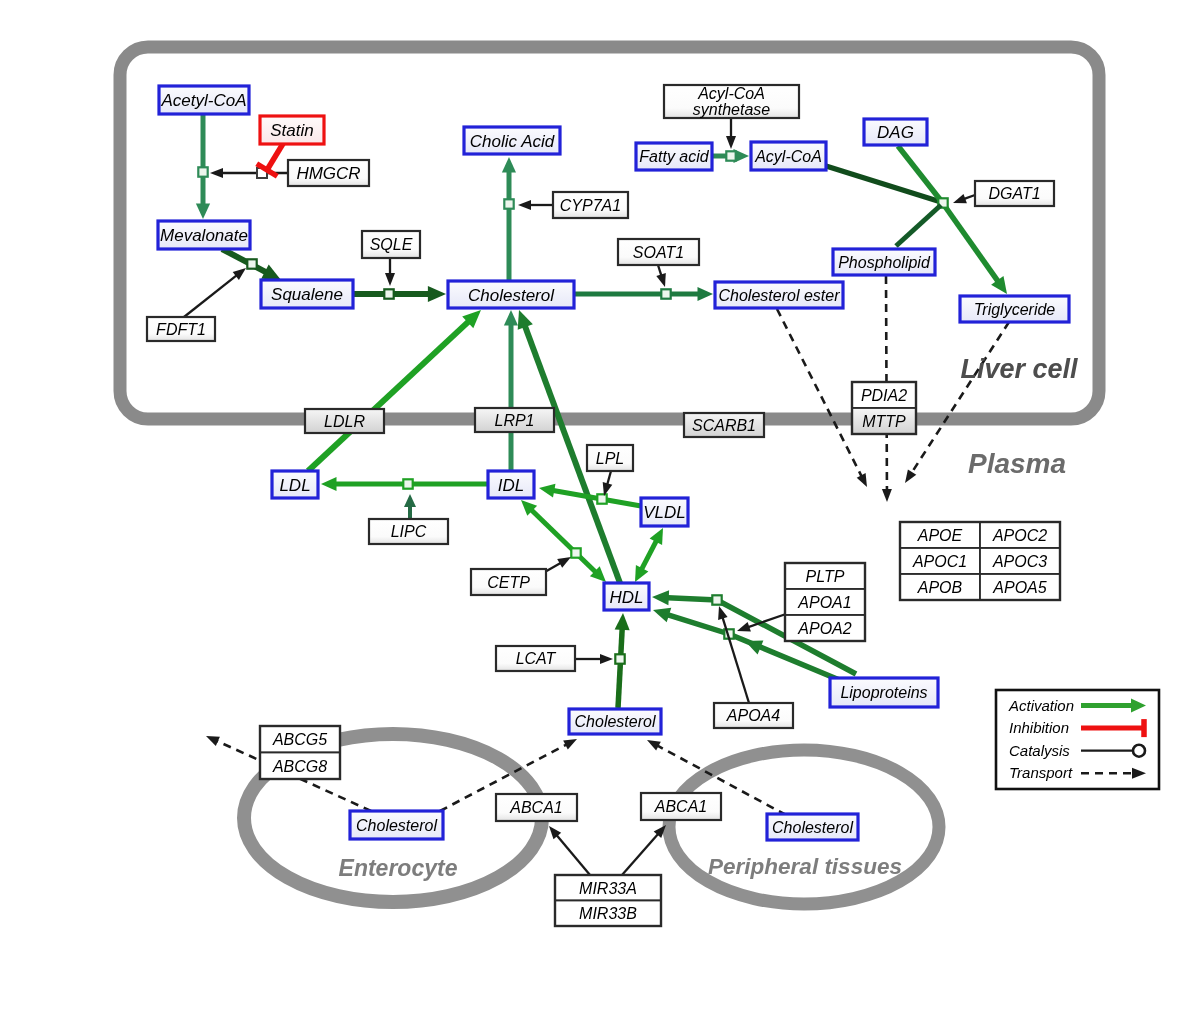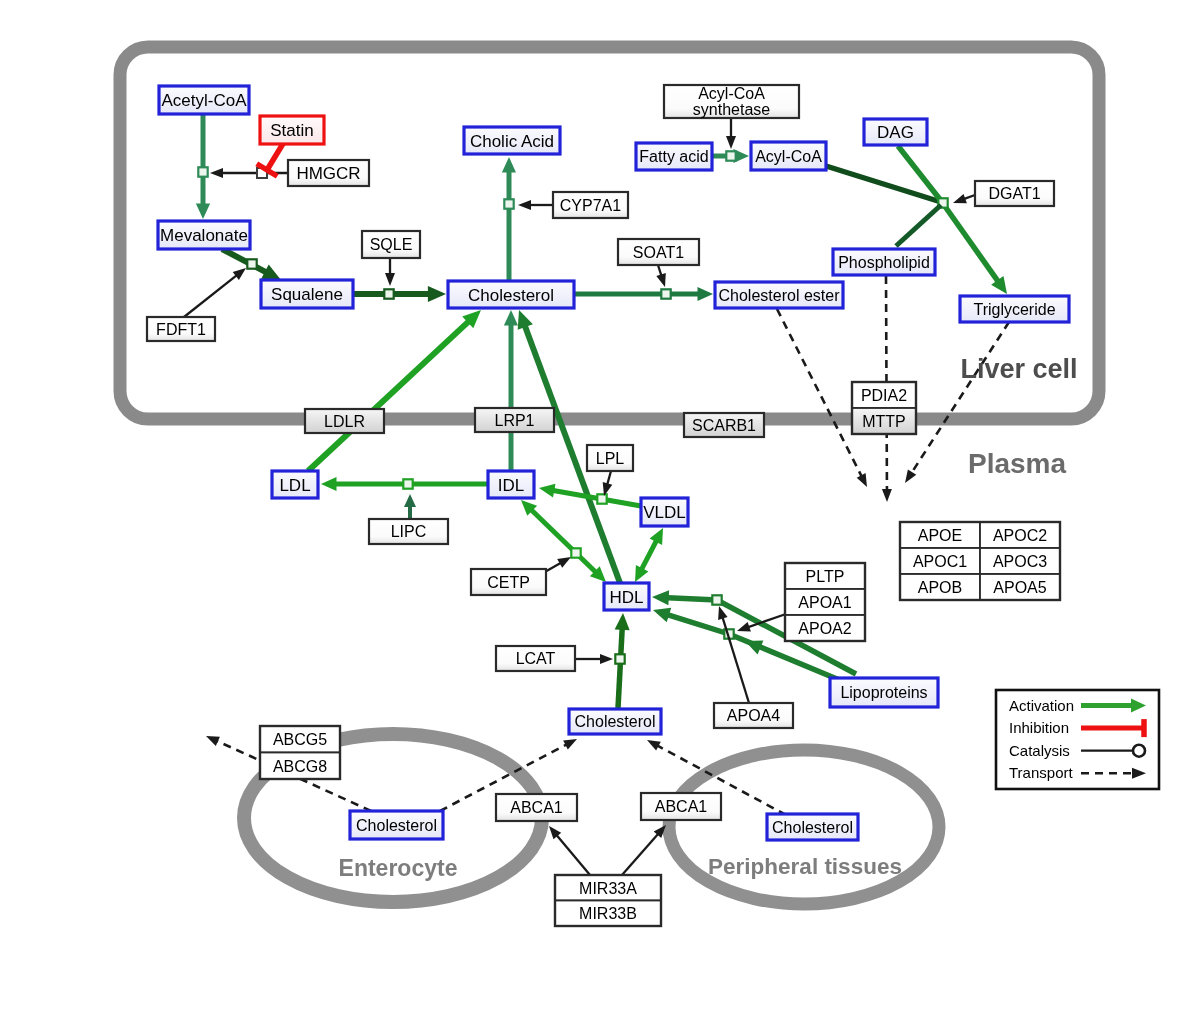--- a/index.html
+++ b/index.html
@@ -1,17 +1,17 @@
 <!DOCTYPE html>
 <html><head>
 <meta charset="utf-8">
 <style>
   html,body{margin:0;padding:0;background:#ffffff;}
   .stage{position:relative;width:1200px;height:1013px;background:#ffffff;overflow:hidden;
-         font-family:"Liberation Sans",sans-serif;}
+         font-family:"Liberation Sans",sans-serif;font-style:italic;}
   svg text{font-family:"Liberation Sans",sans-serif;fill:#000000;}
   text.node-label{text-anchor:middle;}
   text.comp-label{text-anchor:middle;font-weight:bold;}
   text.legend-label{text-anchor:start;}
 </style>
 </head>
 <body>
 
 <div class="stage">
   <svg id="diagram" width="1200" height="1013" viewBox="0 0 1200 1013">

